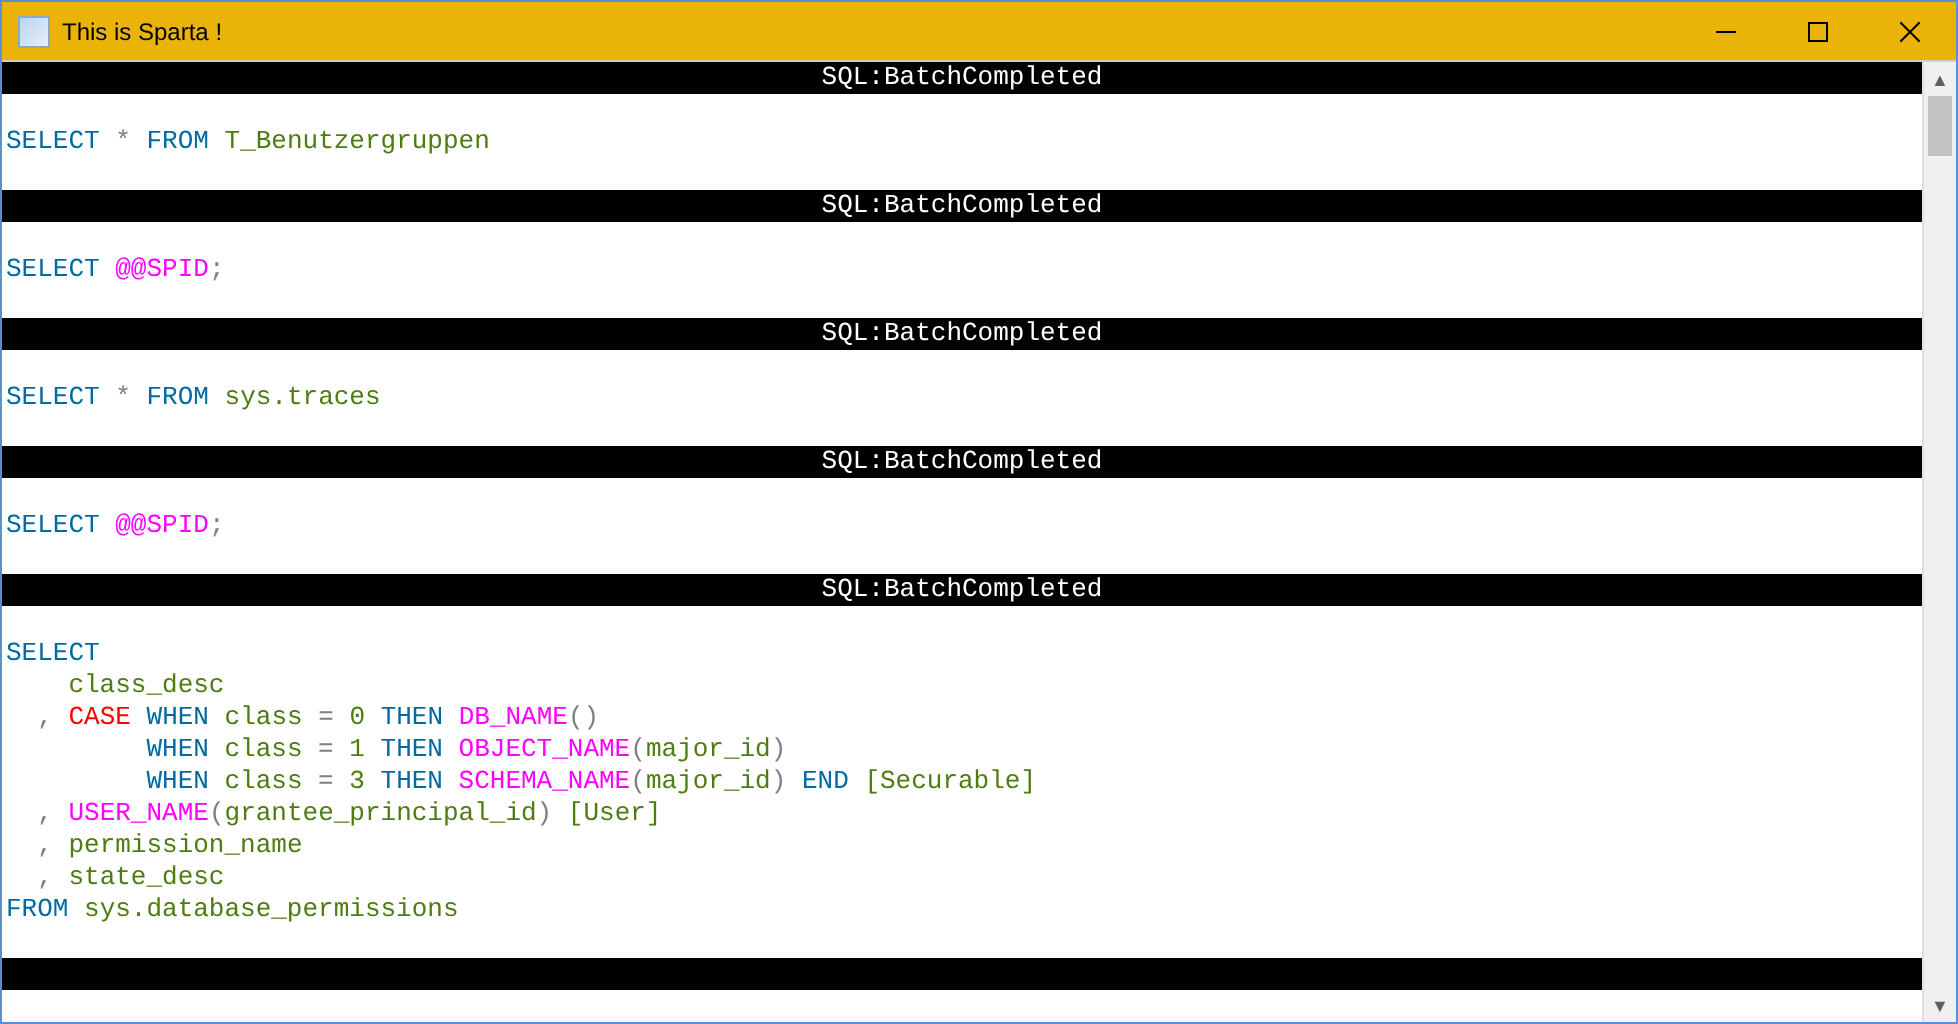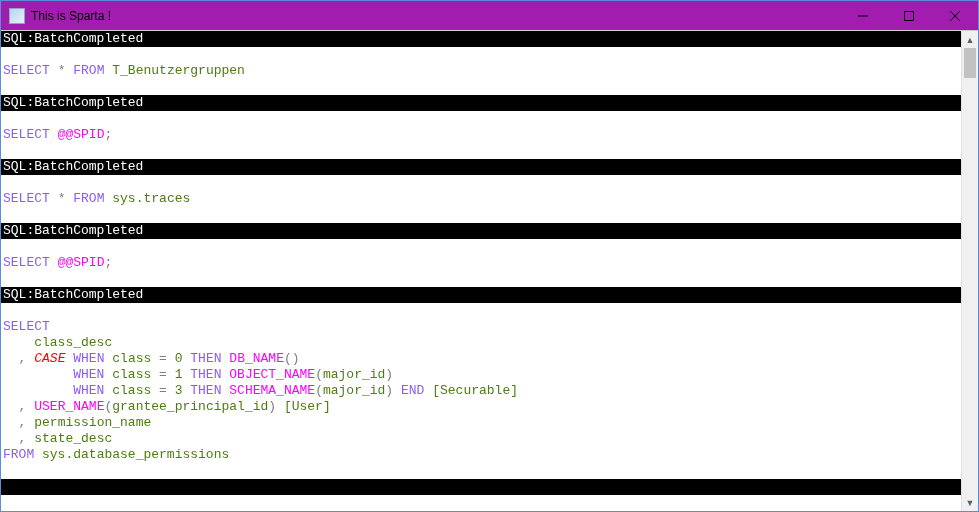--- a/index.html
+++ b/index.html
@@ -15,21 +15,21 @@
     border: 1px solid #5a8ed6;
     background: #fff;
     display: flex;
     flex-direction: column;
     position: relative;
   }
   .titlebar {
     display: flex;
     align-items: center;
     height: 30px;
-    background: #a21caf;
+    background: #eab308;
     border-bottom: 1px solid #d0d0d0;
     user-select: none;
   }
   .title-icon {
     width: 16px;
     height: 16px;
     margin: 0 6px 0 8px;
     background: linear-gradient(135deg,#b8d4f0 0%,#e8f0fa 100%);
     border: 1px solid #8aa8c8;
     display:inline-block;
@@ -92,29 +92,30 @@
     top:0;
     height:30px;
     background:#c2c2c2;
     border-radius:0;
   }
   .event-header {
     background:#000;
     color:#fff;
     padding:0 2px;
     white-space:pre;
+    text-align:center;
   }
   .code-line {
     padding:0 2px;
     white-space:pre;
   }
   .blank-line { height:16px; }
   
-  .kw-blue { color:#8b5cf6; }
-  .kw-red { color:#ff0000;font-style:italic; }
+  .kw-blue { color:#0369a1; }
+  .kw-red { color:#ff0000; }
   .kw-magenta { color:#ff00ff;text-align:center; }
   .plain { color:#4d7c0f; }
   .gray { color:#808080; }
 </style>
 </head>
 <body>
 
 <div class="window">
 
   <div class="titlebar">

